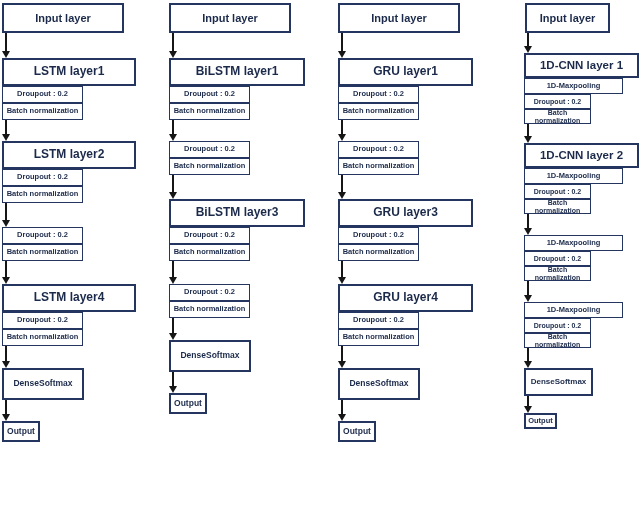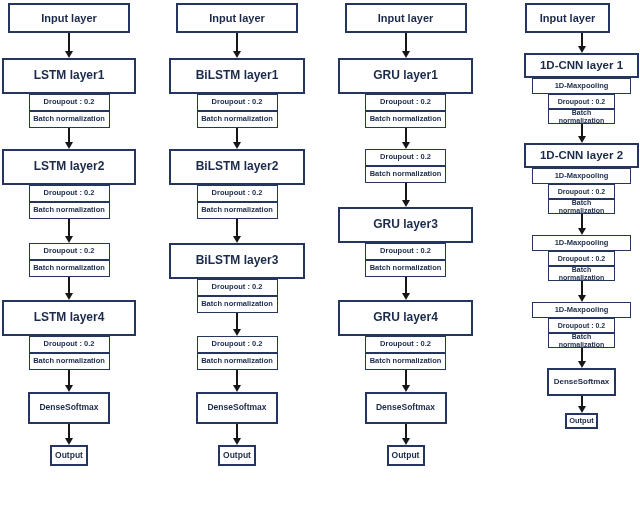--- a/index.html
+++ b/index.html
@@ -2,31 +2,31 @@
 <html><head>
 <meta charset="utf-8">
 <style>
   html,body{margin:0;padding:0;}
   body{
     width:640px;height:510px;background:#ffffff;position:relative;
     font-family:"Liberation Sans",sans-serif;color:#1b2a4a;overflow:hidden;
   }
   .stage{position:absolute;inset:0;}
   .col{position:absolute;top:0;height:510px;display:flex;flex-direction:column;
-       align-items:center;padding-top:3px;box-sizing:border-box;}
+       align-items:flex-start;padding-top:3px;box-sizing:border-box;}
   #col-lstm{left:2px;width:134px;}
   #col-bilstm{left:169px;width:136px;}
   #col-gru{left:338px;width:135px;}
   #col-cnn{left:524px;width:115px;}
 
   .box{box-sizing:border-box;border:2px solid #24365f;background:#ffffff;
        display:flex;align-items:center;justify-content:center;text-align:center;
        font-weight:bold;flex:none;line-height:1.1;}
   .input{width:122px;height:30px;font-size:11px;}
-  .layer{width:100%;height:36px;border-width:2.5px;font-size:12px;}
+  .layer{width:100%;height:28px;border-width:2.5px;font-size:12px;}
   .sub{width:81px;height:17px;border-width:1.5px;font-size:7.5px;}
   .dense{width:82px;height:32px;flex-direction:row;font-size:8.5px;line-height:1.4;}
   .output{width:38px;height:21px;font-size:8.5px;}
 
   #col-cnn .input{width:85px;align-self:flex-start;margin-left:1px;}
   #col-cnn .layer{height:25px;font-size:11.5px;}
   #col-cnn .sub{width:67px;height:15px;font-size:7px;}
   #col-cnn .maxpool{width:99px;height:16px;font-size:7.5px;}
   #col-cnn .dense{width:69px;height:28px;font-size:8px;}
   #col-cnn .output{width:33px;height:16px;font-size:7.5px;}
@@ -94,21 +94,20 @@
         <i class="sh"></i>
         <i class="hd"></i>
       </div>
     <div class="box layer">BiLSTM layer1</div>
     <div class="box sub">Droupout : 0.2</div>
     <div class="box sub">Batch normalization</div>
     <div class="ar a21">
         <i class="sh"></i>
         <i class="hd"></i>
       </div>
-    <div class="box layer">BiLSTM layer2</div>
     <div class="box sub">Droupout : 0.2</div>
     <div class="box sub">Batch normalization</div>
     <div class="ar a24">
         <i class="sh"></i>
         <i class="hd"></i>
       </div>
     <div class="box layer">BiLSTM layer3</div>
     <div class="box sub">Droupout : 0.2</div>
     <div class="box sub">Batch normalization</div>
     <div class="ar a23">

